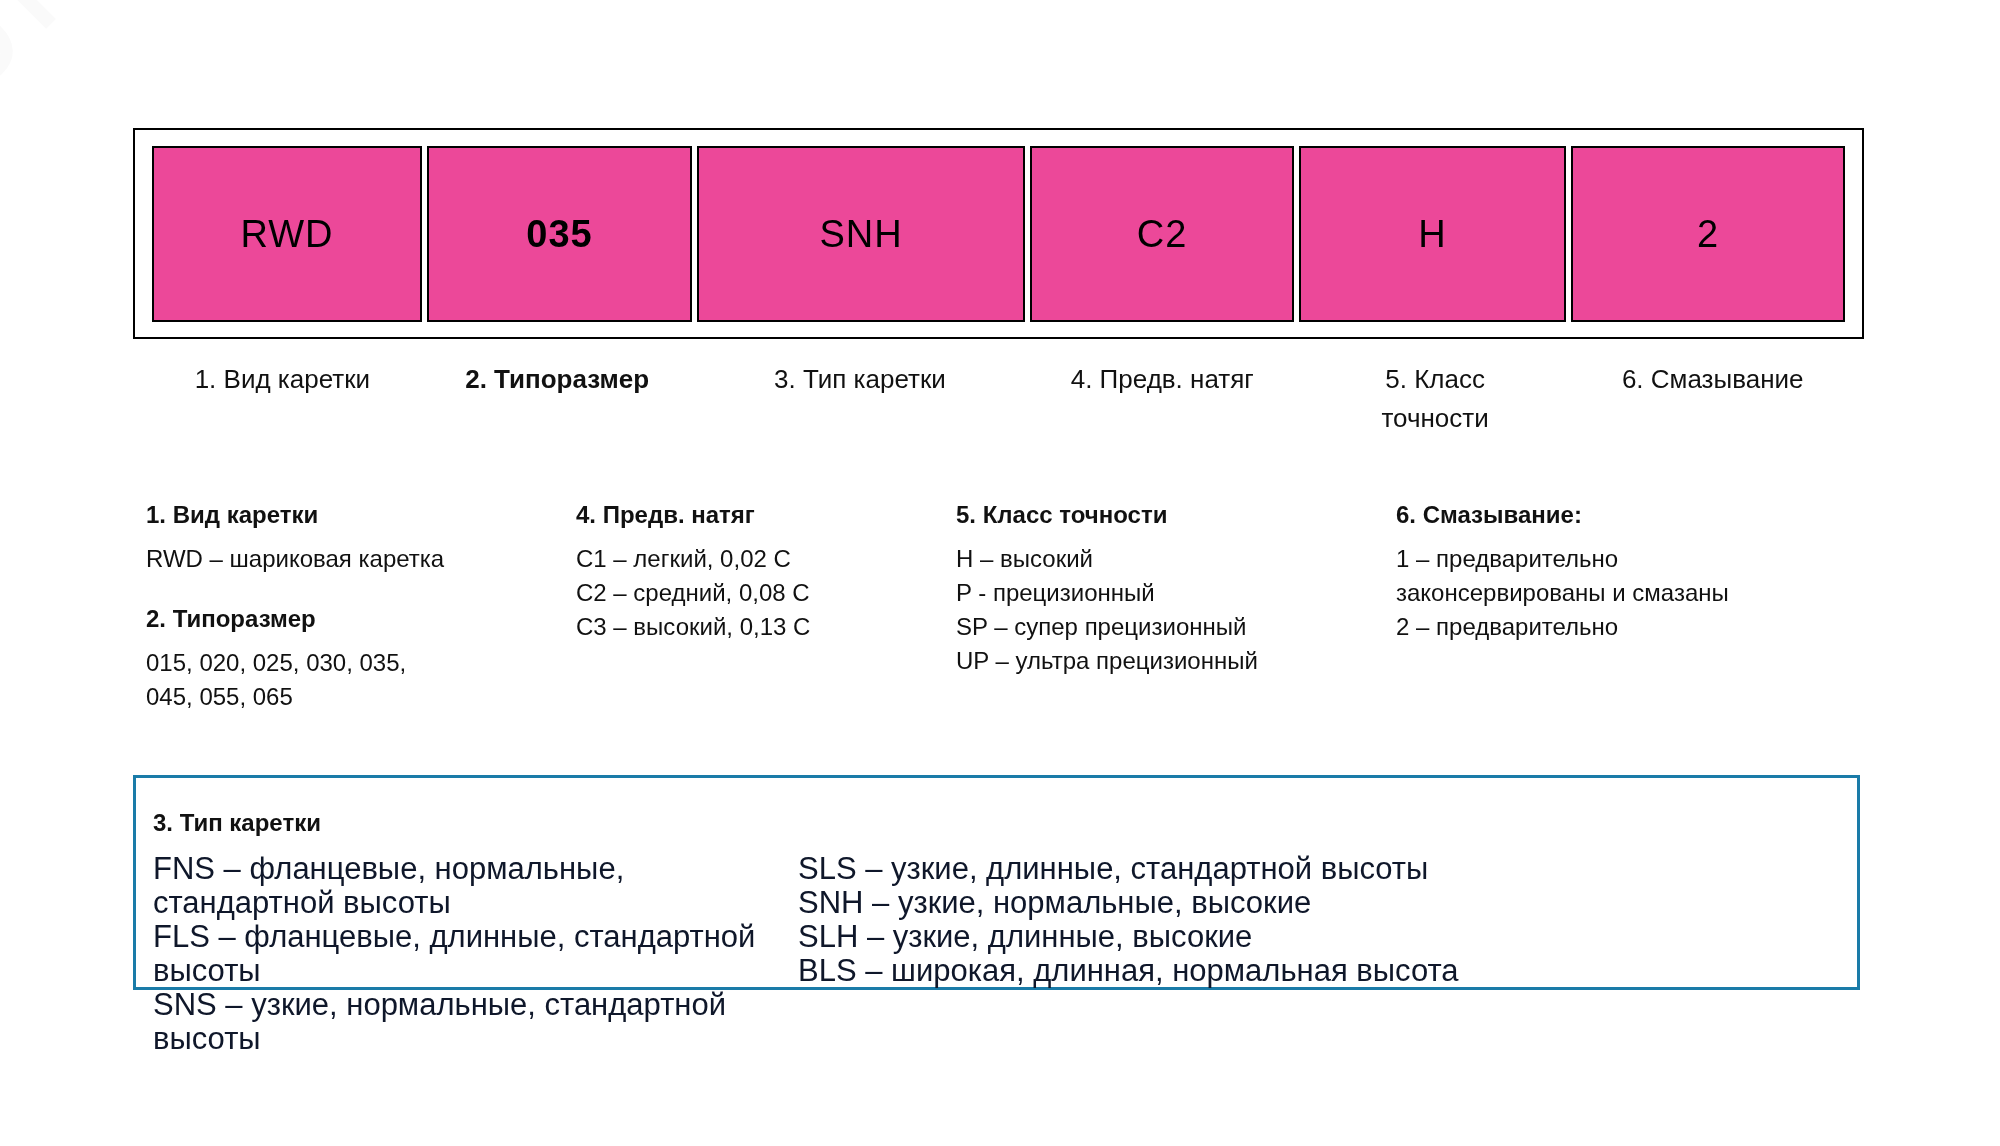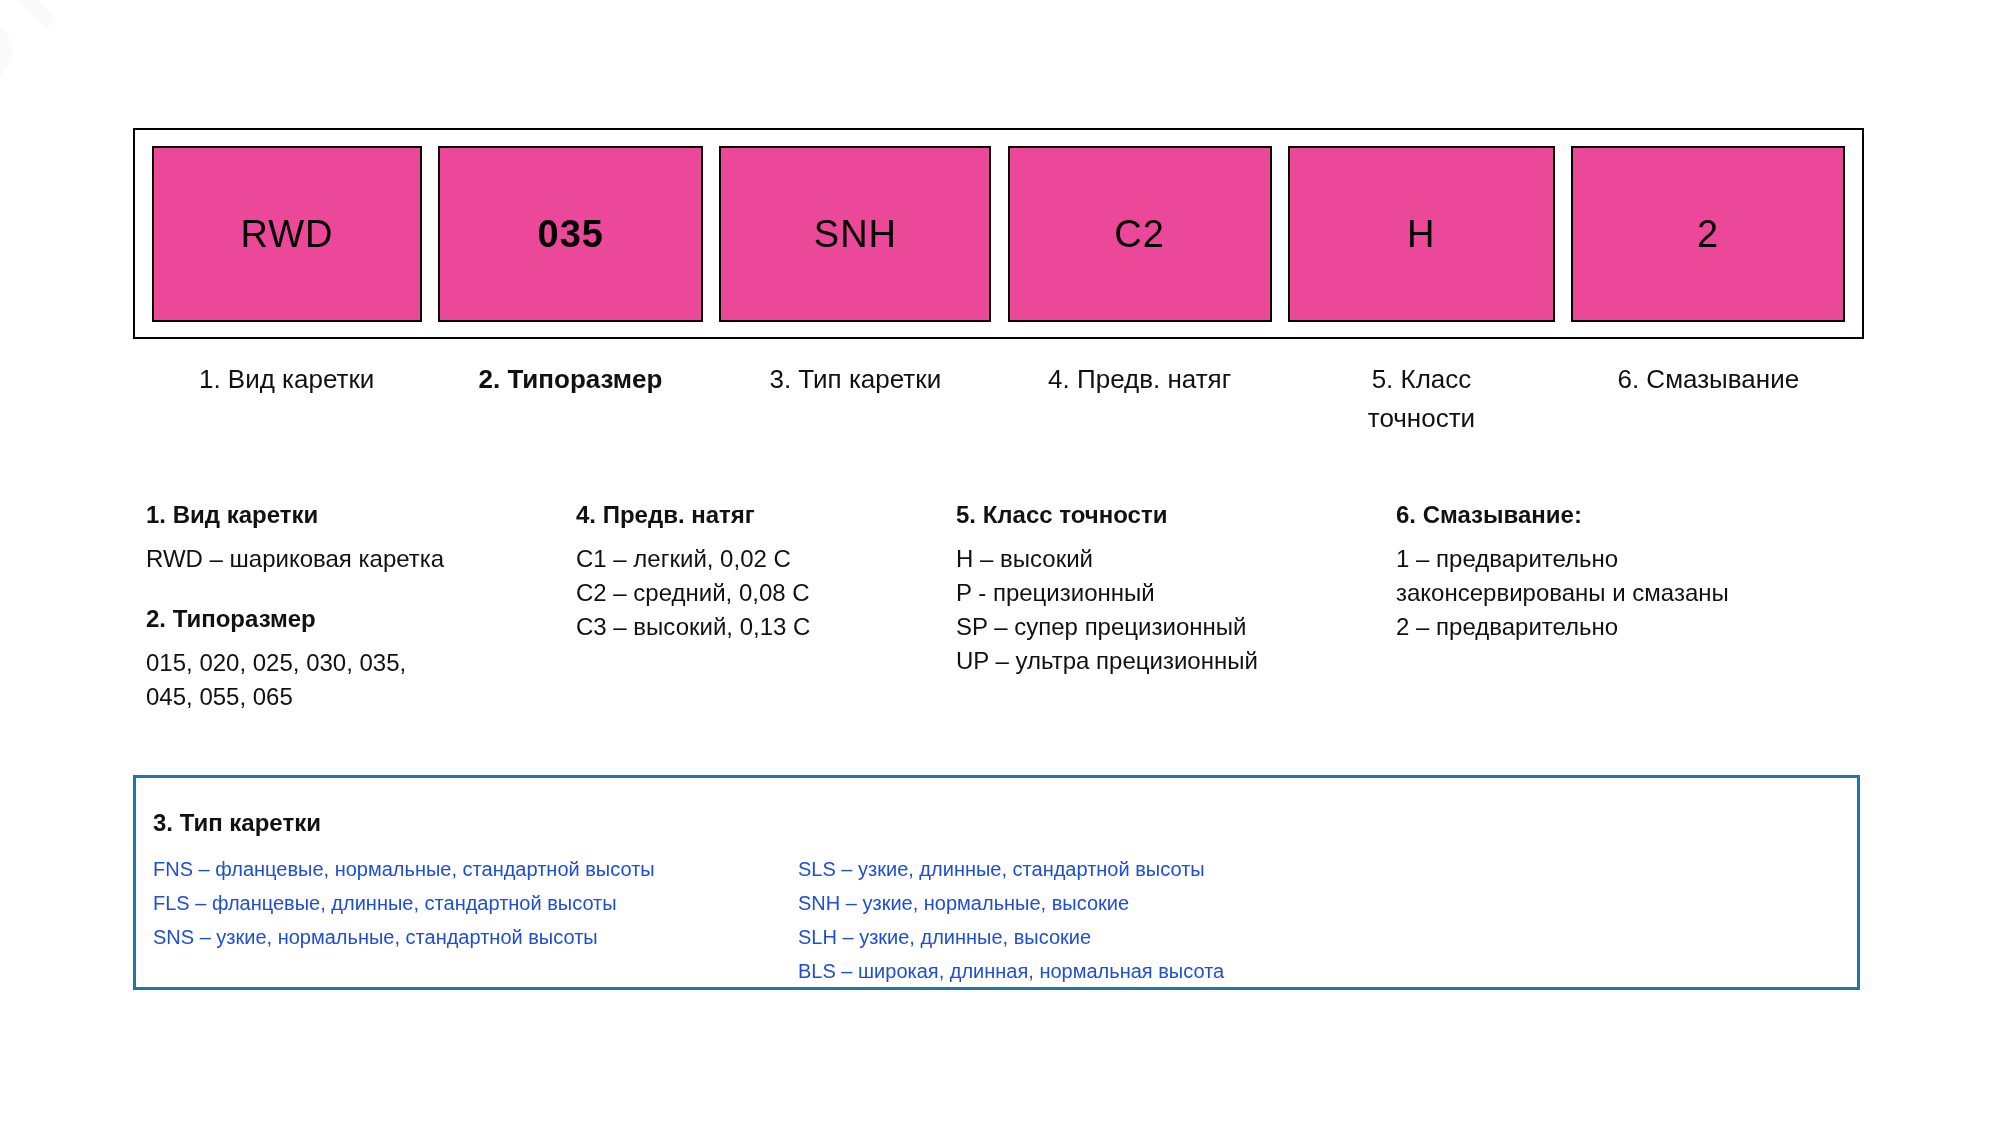--- a/index.html
+++ b/index.html
@@ -72,21 +72,21 @@
     justify-content: center;
     font-size: 38px;
     font-weight: 400;
     letter-spacing: 1px;
     color: #000000;
     background: #ec4899;
   }
   
   .cw-0 { width: 270px; }
   .cw-1 { width: 265px; font-weight: bold; }
-  .cw-2 { width: 272px; }
+  .cw-2 { width: 328px; }
   .cw-3 { width: 264px; }
   .cw-4 { width: 267px; }
   .cw-5 { width: 274px; }
   .code-gap { width: 17px; }
 
   
   .captions {
     position: absolute;
     left: 133px;
     top: 360px;
@@ -158,23 +158,23 @@
   .type-left { width: 645px; }
   .type-right { width: 900px; padding-top: 46px; }
   .type-title {
     font-size: 24px;
     font-weight: 700;
     line-height: 34px;
     color: #111111;
     margin-bottom: 12px;
   }
   .type-line {
-    font-size: 20px;
-    line-height: 34px;
-    color: #1d4ed8;
+    font-size: 31px;
+    line-height: 34px;
+    color: #0f172a;
   }
 </style>
 </head>
 <body>
 
 <div class="watermark">ЭТМ</div>
 
 <div class="code-frame"></div>
 
 <div class="code-boxes">

